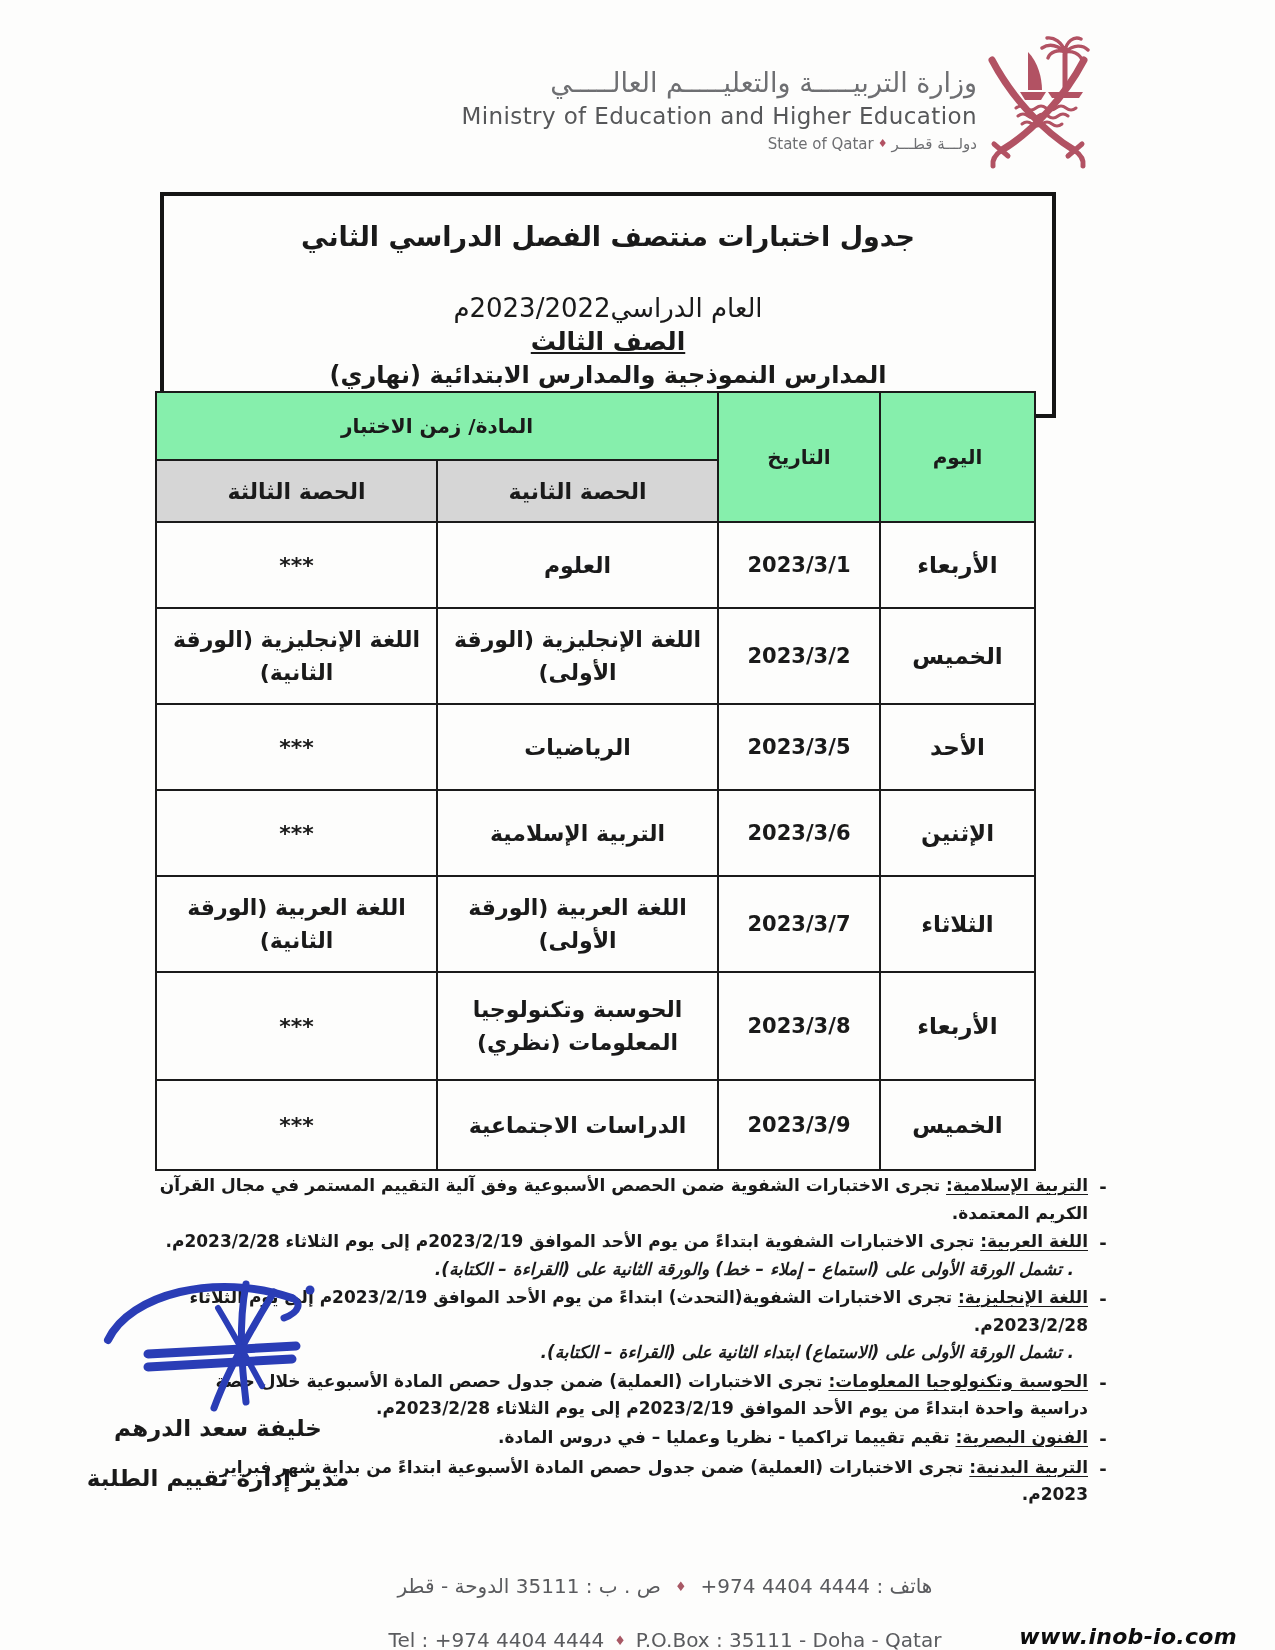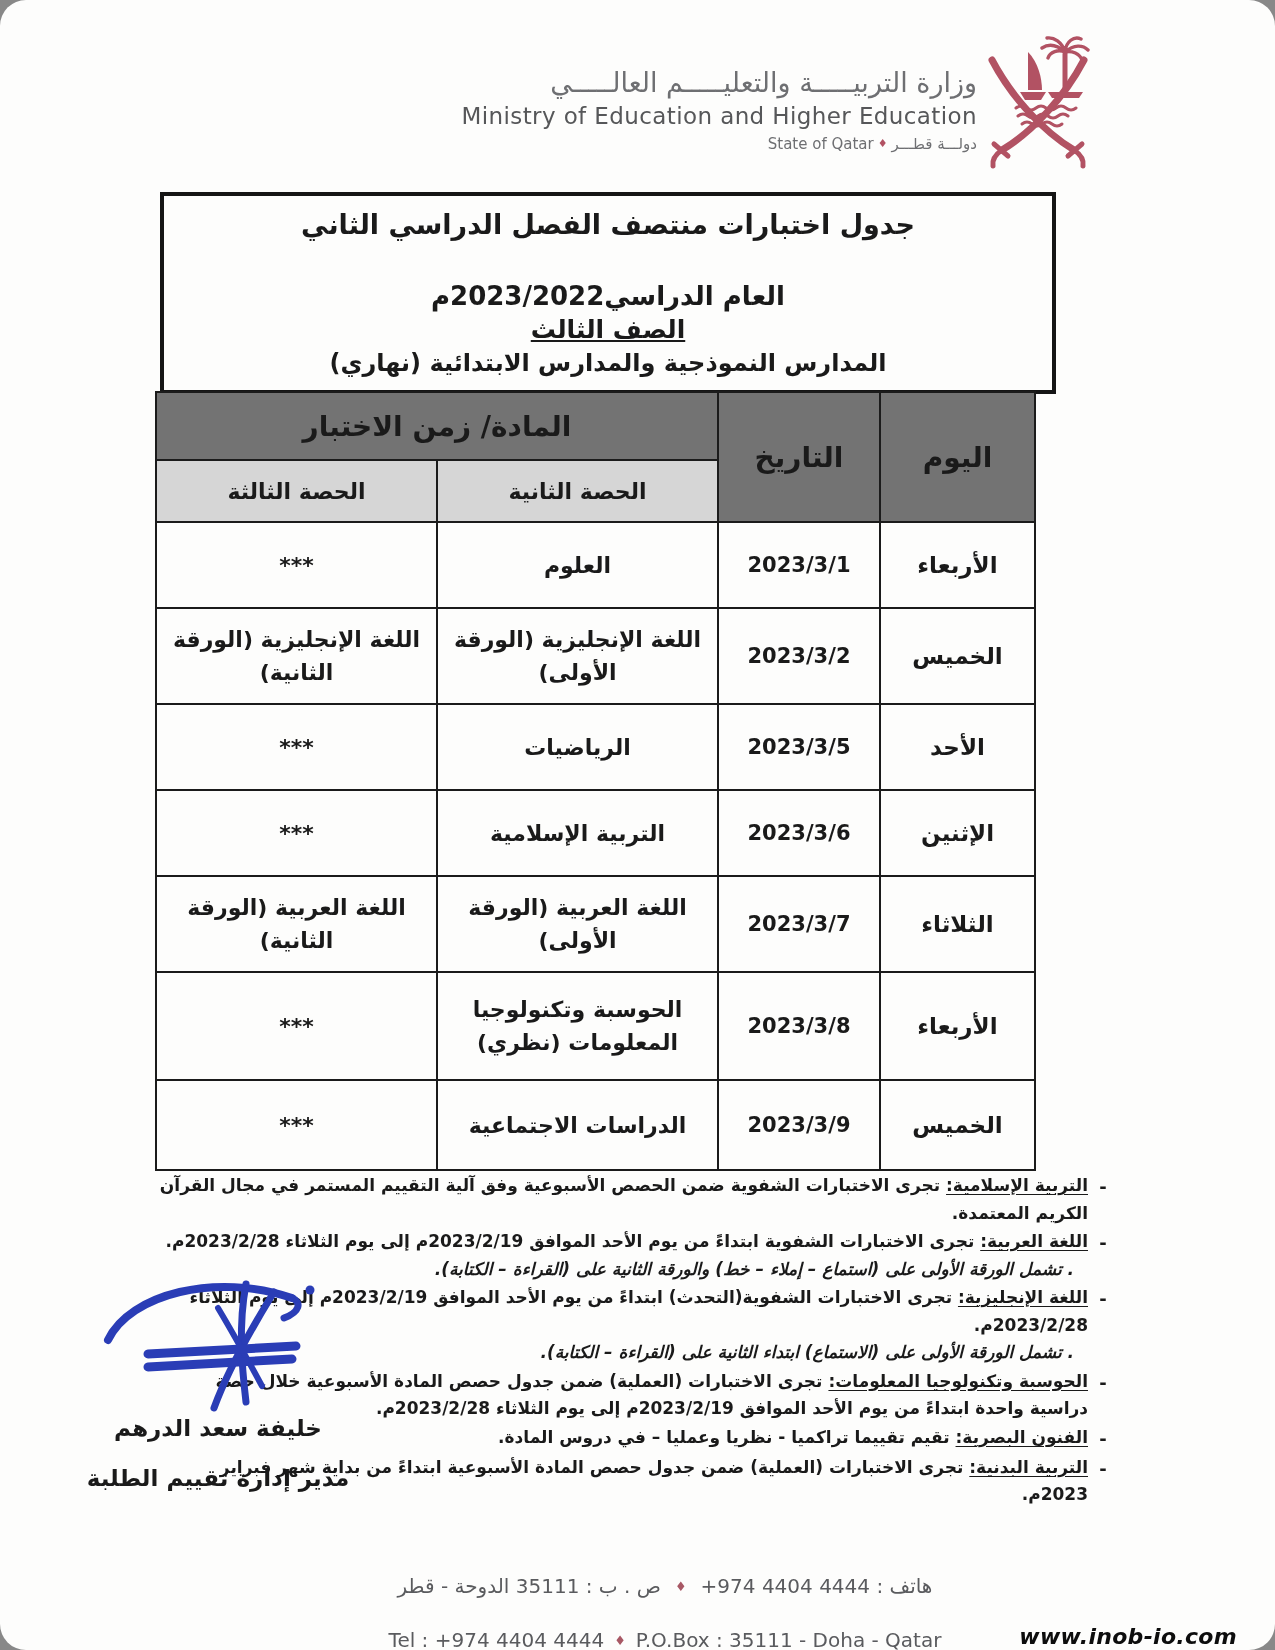--- a/index.html
+++ b/index.html
@@ -1,48 +1,48 @@
 <!DOCTYPE html>
 <html lang="ar"><head>
 <meta charset="utf-8">
 <style>
   html,body{margin:0;padding:0;background:#888;}
   .page{
     position:relative; width:1275px; height:1650px; margin:0 auto;
     background:#fdfdfc; overflow:hidden;
-    font-family:"DejaVu Sans", sans-serif; color:#1a1a1a;border-radius:26px;
+    font-family:"DejaVu Sans", sans-serif; color:#1a1a1a;
   }
   
   .emblem{position:absolute; left:982px; top:36px; width:112px; height:134px;}
   .mhead{position:absolute; top:66px; right:298px; text-align:right; line-height:1.25;}
   .mh-ar{font-size:27px; color:#6e6f72; white-space:nowrap;}
   .mh-en{font-size:23px; color:#565759; letter-spacing:.4px; white-space:nowrap; margin-top:2px;}
   .mh-state{font-size:15px; color:#6e6f72; margin-top:4px;}
   .sdot{color:#b25263; font-size:11px; vertical-align:2px; padding:0 4px;}
   
   .title-box{
     position:absolute; left:160px; top:192px; width:868px; height:178px;
     border:4px solid #151515; display:flex; flex-direction:column;
     justify-content:space-evenly; align-items:center; text-align:center;
-    padding:8px 10px; background:#fdfdfc;
+    padding:20px 10px; background:#fdfdfc;
   }
   .tb1{font-size:27px; font-weight:bold;}
-  .tb2{font-size:26px; font-weight:bold; direction:rtl;margin-top:36px;}
+  .tb2{font-size:26px; font-weight:normal; direction:rtl;margin-top:36px;}
   .tb3{font-size:25px; font-weight:bold;text-decoration:underline;}
   .tb4{font-size:24px; font-weight:bold;}
   
   table.exam{
     position:absolute; left:155px; top:391px; border-collapse:collapse;
     direction:rtl; table-layout:fixed; background:#fdfdfc;
   }
   table.exam td,table.exam th{
     border:2.5px solid #1b1b1b; text-align:center; vertical-align:middle;
     padding:2px 6px; overflow:hidden;
   }
-  th.h1{background:#737373; font-size:28px; font-weight:bold; height:62px;}
+  th.h1{background:#86efac; font-size:20px; font-weight:bold; height:62px;}
   th.h2{background:#d6d6d6; font-size:22px; font-weight:bold; height:56px;}
   td.day{font-size:23px; font-weight:bold;}
   td.date{font-size:21px; font-weight:bold; direction:ltr;margin-left:40px;}
   td.subj{font-size:22px; font-weight:bold; line-height:1.5;}
   
   .notes{
     position:absolute; top:1172px; right:157px; width:962px;
     direction:rtl; text-align:right; font-size:17px; font-weight:bold; line-height:1.62;
   }
   .note{display:flex; align-items:flex-start; margin-bottom:1px;}

